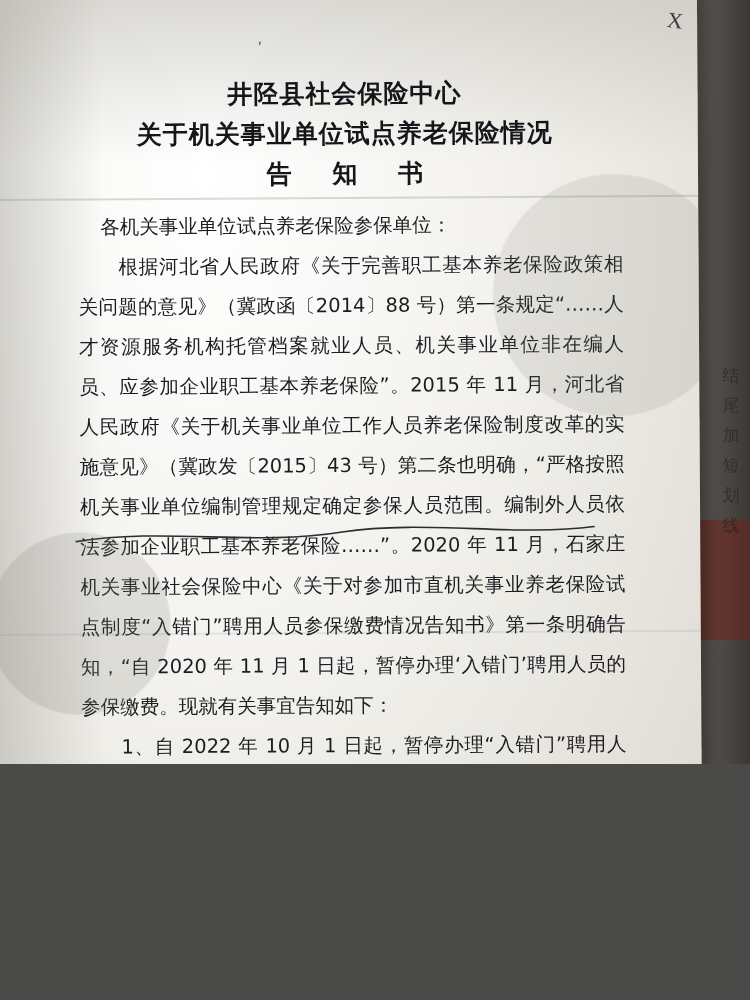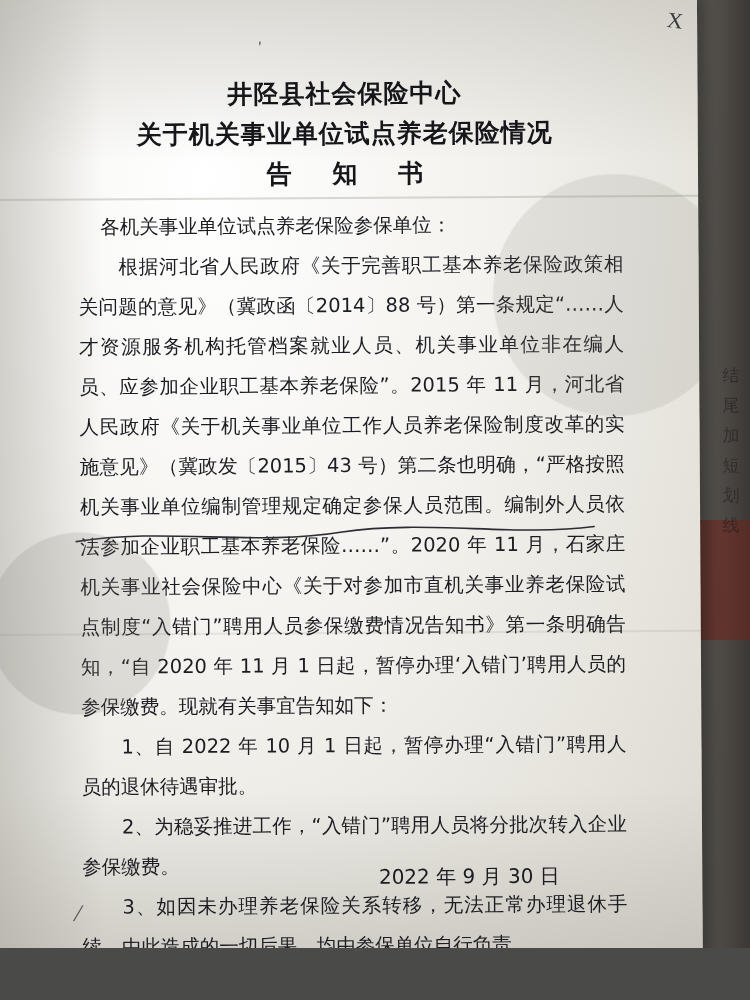--- a/index.html
+++ b/index.html
@@ -10,21 +10,21 @@
   body {
     width: 750px;
     height: 1000px;
     overflow: hidden;
     font-family: "Liberation Serif", serif;
   }
 
   #scene {
     position: relative;
     width: 750px;
-    height: 948px;
+    height: 764px;
     overflow: hidden;
     background: #6d6a64;
   }
 
   
   .bg-right {
     position: absolute;
     top: 0;
     right: 0;
     width: 80px;

